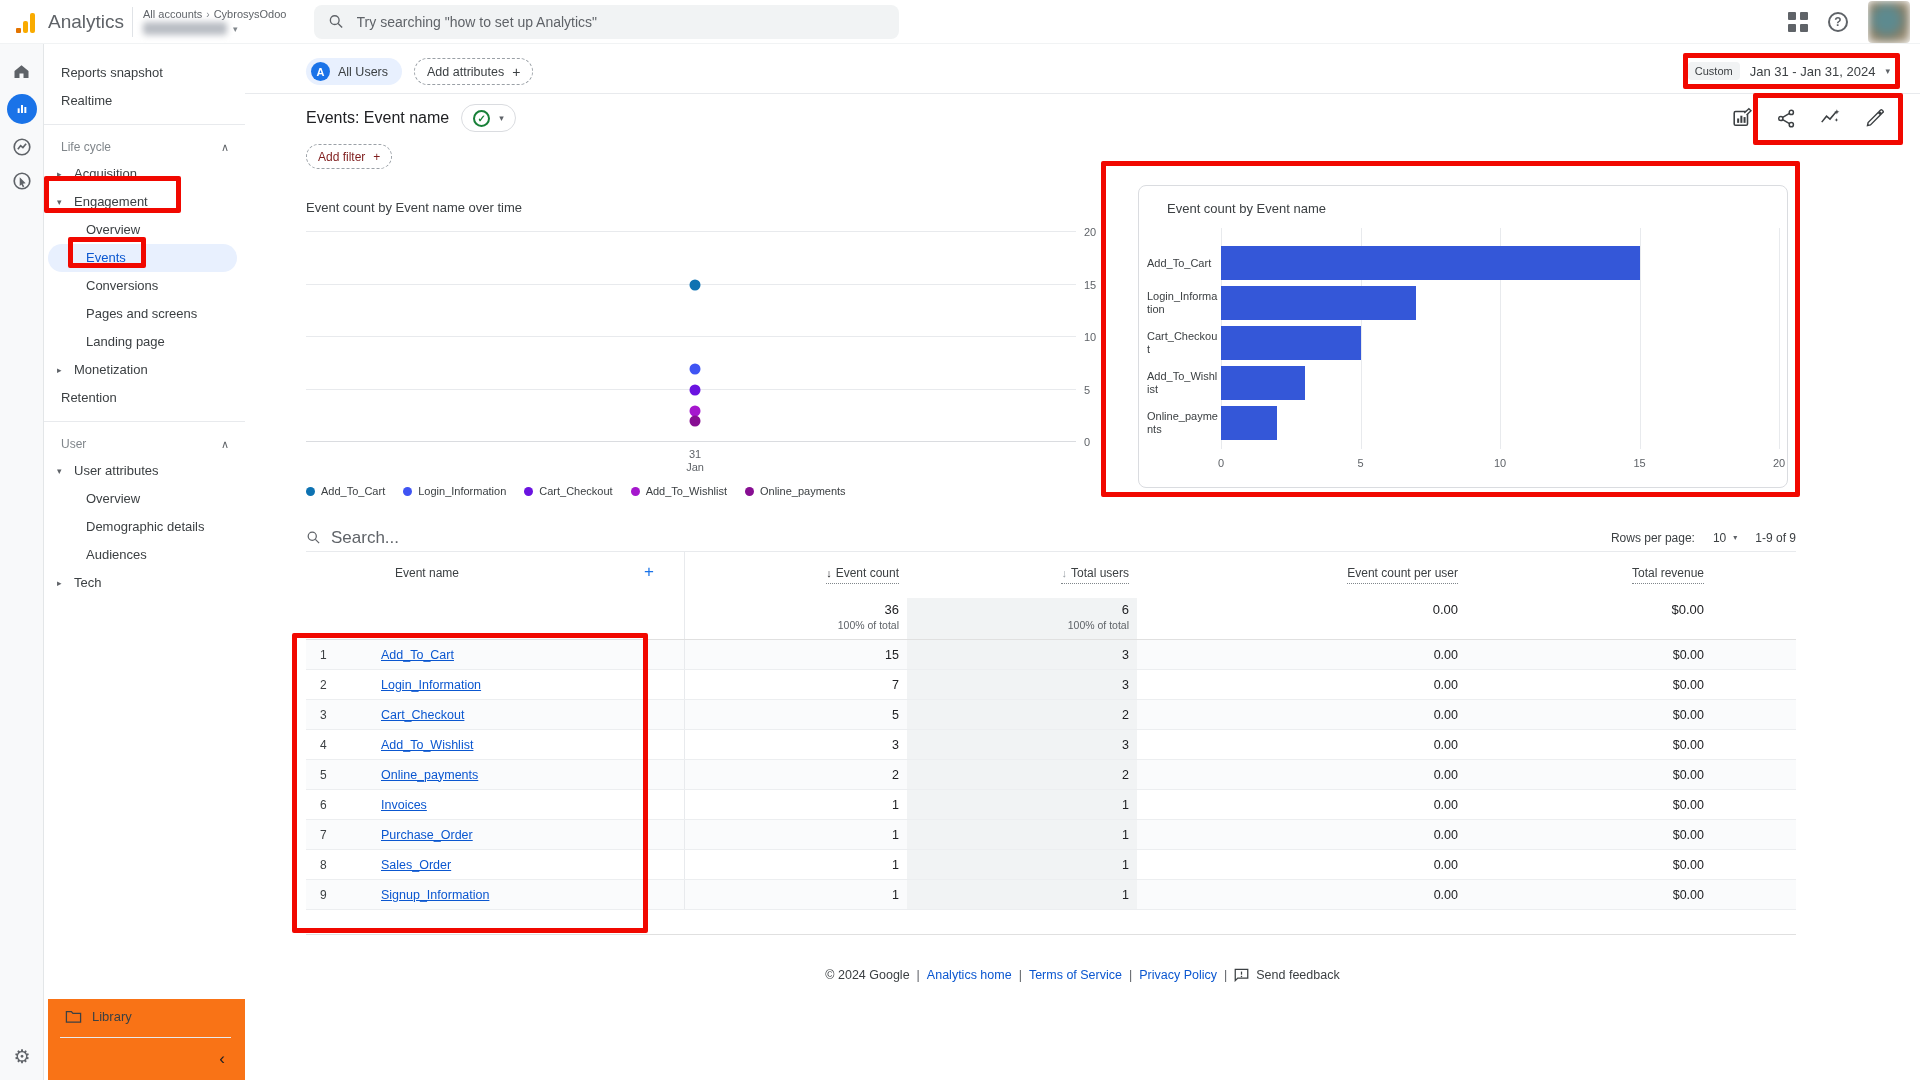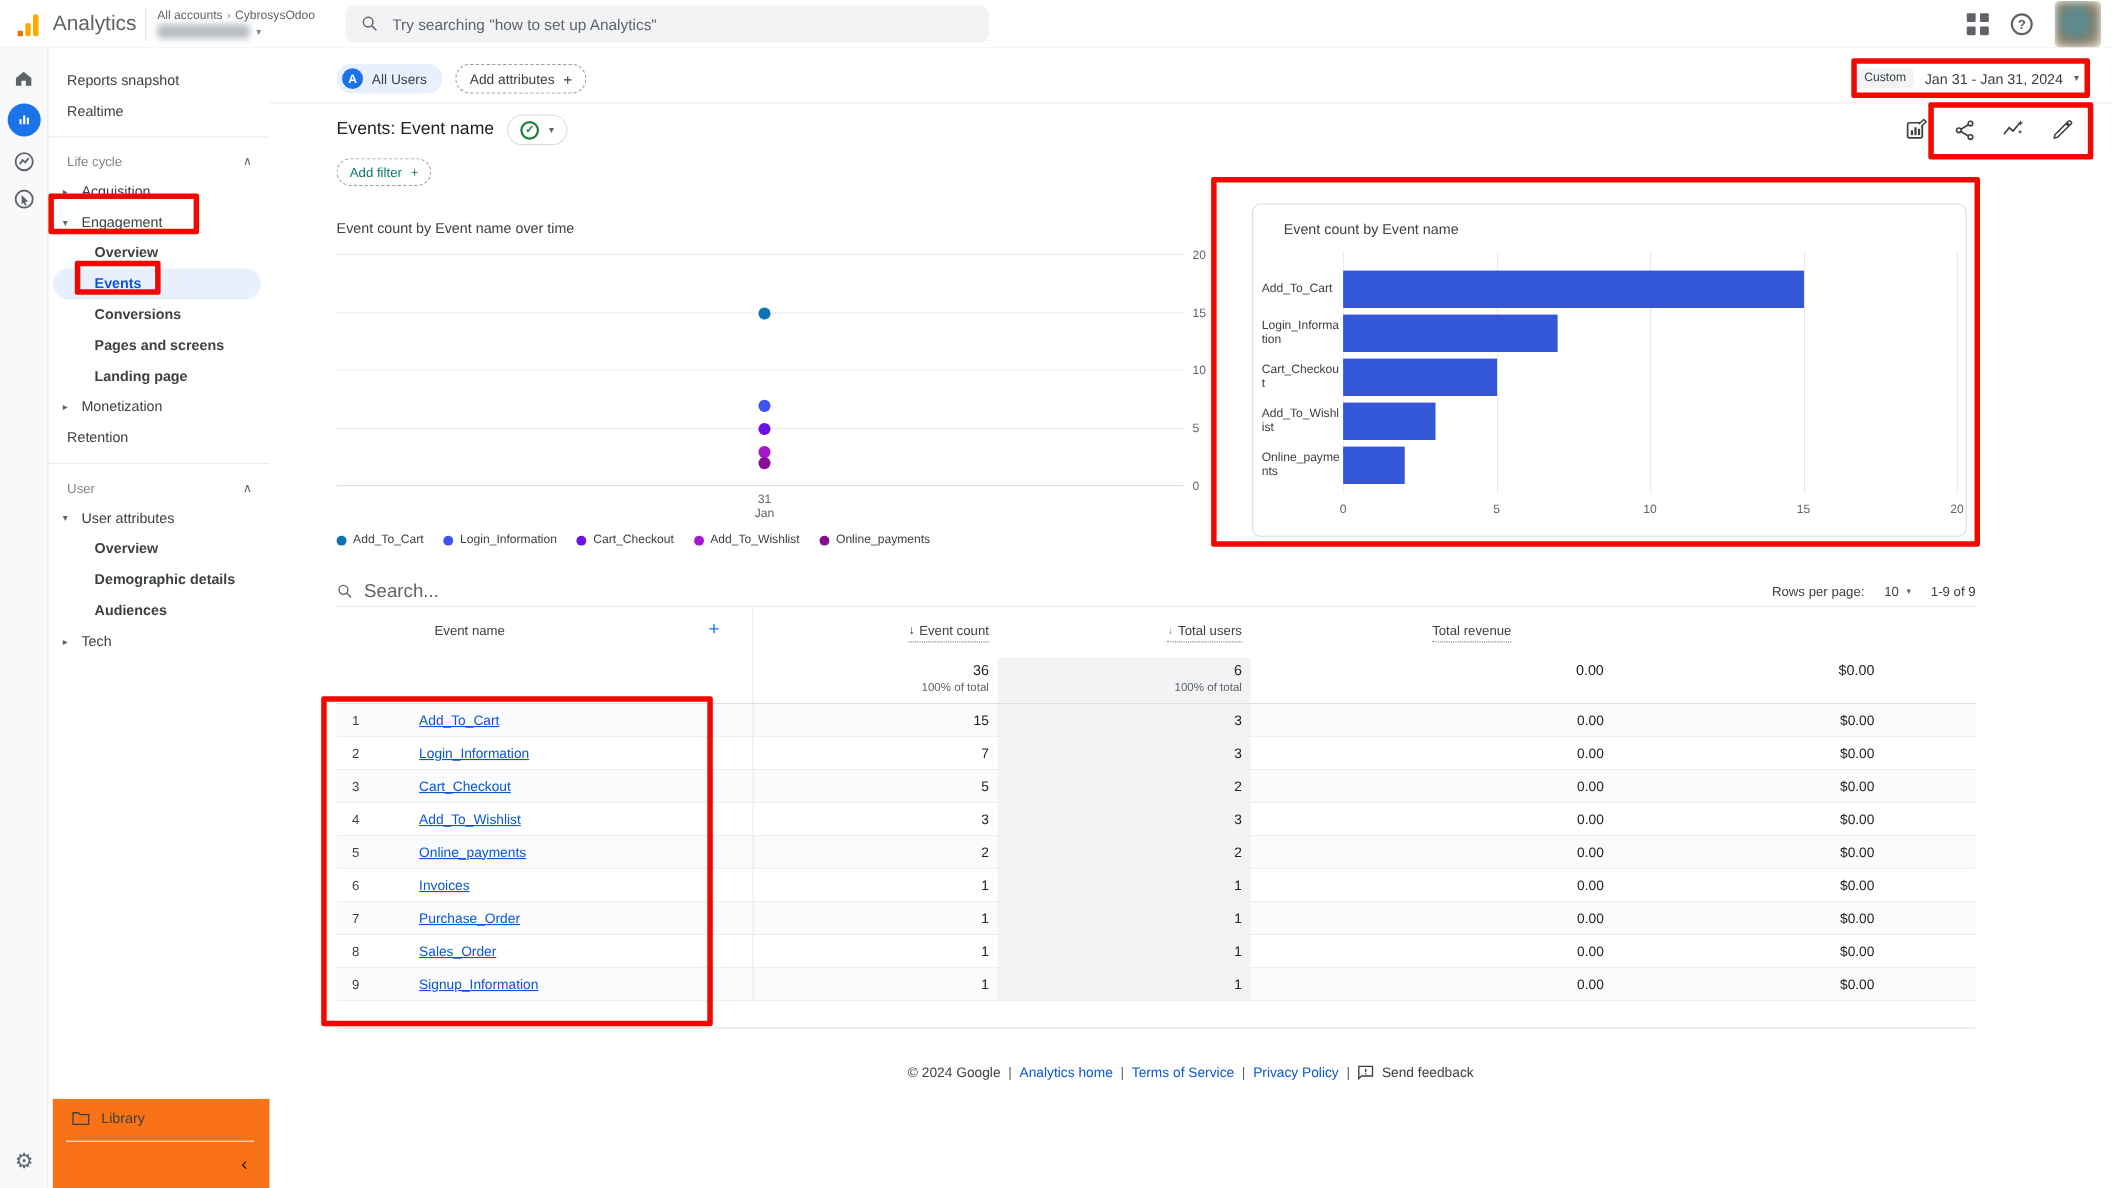--- a/index.html
+++ b/index.html
@@ -44,21 +44,21 @@
   .reports-circle { width:30px; height:30px; border-radius:50%; background:#1a73e8;
     display:flex; align-items:center; justify-content:center; }
   .rail-gear { position:absolute; bottom:12px; left:0; width:44px; text-align:center;
     font-size:19px; color:#5f6368; }
 
   
   .nav { position:absolute; left:44px; top:44px; width:201px; bottom:0; background:#fff; z-index:3; padding-top:15px; }
   .nav-item { position:relative; height:28px; line-height:28px; font-size:13px; color:#3c4043; padding-left:17px;
     white-space:nowrap; cursor:pointer; }
   .nav-item.parent { padding-left:30px; }
-  .nav-item.child { padding-left:42px;font-weight:bold; }
+  .nav-item.child { padding-left:42px; }
   .nav-item .tri { position:absolute; left:13px; top:0; font-size:9px; color:#5f6368; }
   .nav-item.active { background:#e8f0fe; color:#0b57d0; margin:0 8px 0 4px; padding-left:38px;
     border-radius:16px; height:28px; }
   .nav-header { position:relative; height:26px; line-height:26px; font-size:12px; color:#80868b; padding-left:17px; }
   .nav-header .chev { position:absolute; right:16px; top:0; font-size:11px; color:#5f6368; }
   .nav-divider { border-top:1px solid #e8eaed; margin:9px 0; }
   .nav-bottom { position:absolute; left:4px; right:0; bottom:0; background:#f97316;text-align:right; }
   .lib-row { display:flex; align-items:center; gap:10px; height:34px; padding-left:17px; font-size:13px; color:#3c4043; cursor:pointer;}
   .nav-bottom .nb-div { border-top:1px solid #e8eaed; margin:4px 14px 0 12px; }
   .collapse-row { height:42px; display:flex; align-items:center; justify-content:flex-end; padding-right:20px;
@@ -82,21 +82,21 @@
   .title-row { position:absolute; top:60px; left:61px; display:flex; align-items:center; gap:12px; }
   .page-title { font-size:16px; font-weight:400; color:#202124; }
   .title-badge { display:flex; align-items:center; gap:9px; border:1px solid #dadce0; border-radius:15px;
     height:28px; padding:0 11px; cursor:pointer; }
   .check-circle { width:17px; height:17px; border:2px solid #188038; border-radius:50%;
     display:flex; align-items:center; justify-content:center; color:#188038; font-size:10px; font-weight:bold; }
   .badge-caret { font-size:9px; color:#5f6368; }
   .toolbar { position:absolute; top:62px; right:34px; display:flex; gap:20px; align-items:center; }
   .tool-btn { width:24px; height:24px; display:flex; align-items:center; justify-content:center; cursor:pointer; }
   .add-filter { position:absolute; top:100px; left:61px; display:flex; align-items:center; gap:8px;
-    border:1px dashed #9aa0a6; border-radius:13px; height:25px; padding:0 11px; font-size:12px; color:#0f766e; cursor:pointer;}
+    border:1px dashed #9aa0a6; border-radius:13px; height:25px; padding:0 11px; font-size:12px; color:#7f1d1d; cursor:pointer;}
 
   
   .scatter-card { position:absolute; left:61px; top:141px; width:1035px; height:330px; }
   .sc-title { position:absolute; left:0; top:15px; font-size:13px; color:#3c4043; }
   .sc-plot { position:absolute; left:0; top:47px; width:770px; height:210px; }
   .sc-grid { position:absolute; left:0; right:0; height:1px; background:#e8eaed; }
   .sc-grid.zero { background:#dadce0; }
   .sc-ylabels { position:absolute; left:778px; top:47px; width:40px; height:210px; font-size:11px; color:#5f6368; }
   .sc-ylab { position:absolute; left:0; transform:translateY(50%); }
   .sc-dot { position:absolute; width:11px; height:11px; border-radius:50%; transform:translate(-50%,50%); }
@@ -453,20 +453,23 @@
               <span class="sort dark">↓</span>
               <span>Event count</span>
             </span>
         </div>
         <div class="t-hcell">
           <span class="h-label">
               <span class="sort lite">↓</span>
               <span>Total users</span>
             </span>
         </div>
+        <div class="t-hcell">
+          <span class="h-label">Event count per user</span>
+        </div>
         <div class="t-hcell rev">
           <span class="h-label">Total revenue</span>
         </div>
       </div>
 
       <div class="t-grid t-totals">
         <div class="t-tcell first"></div>
         <div class="t-tcell">
           <span class="tot-val">36</span>
           <span class="tot-pct">100% of total</span>

